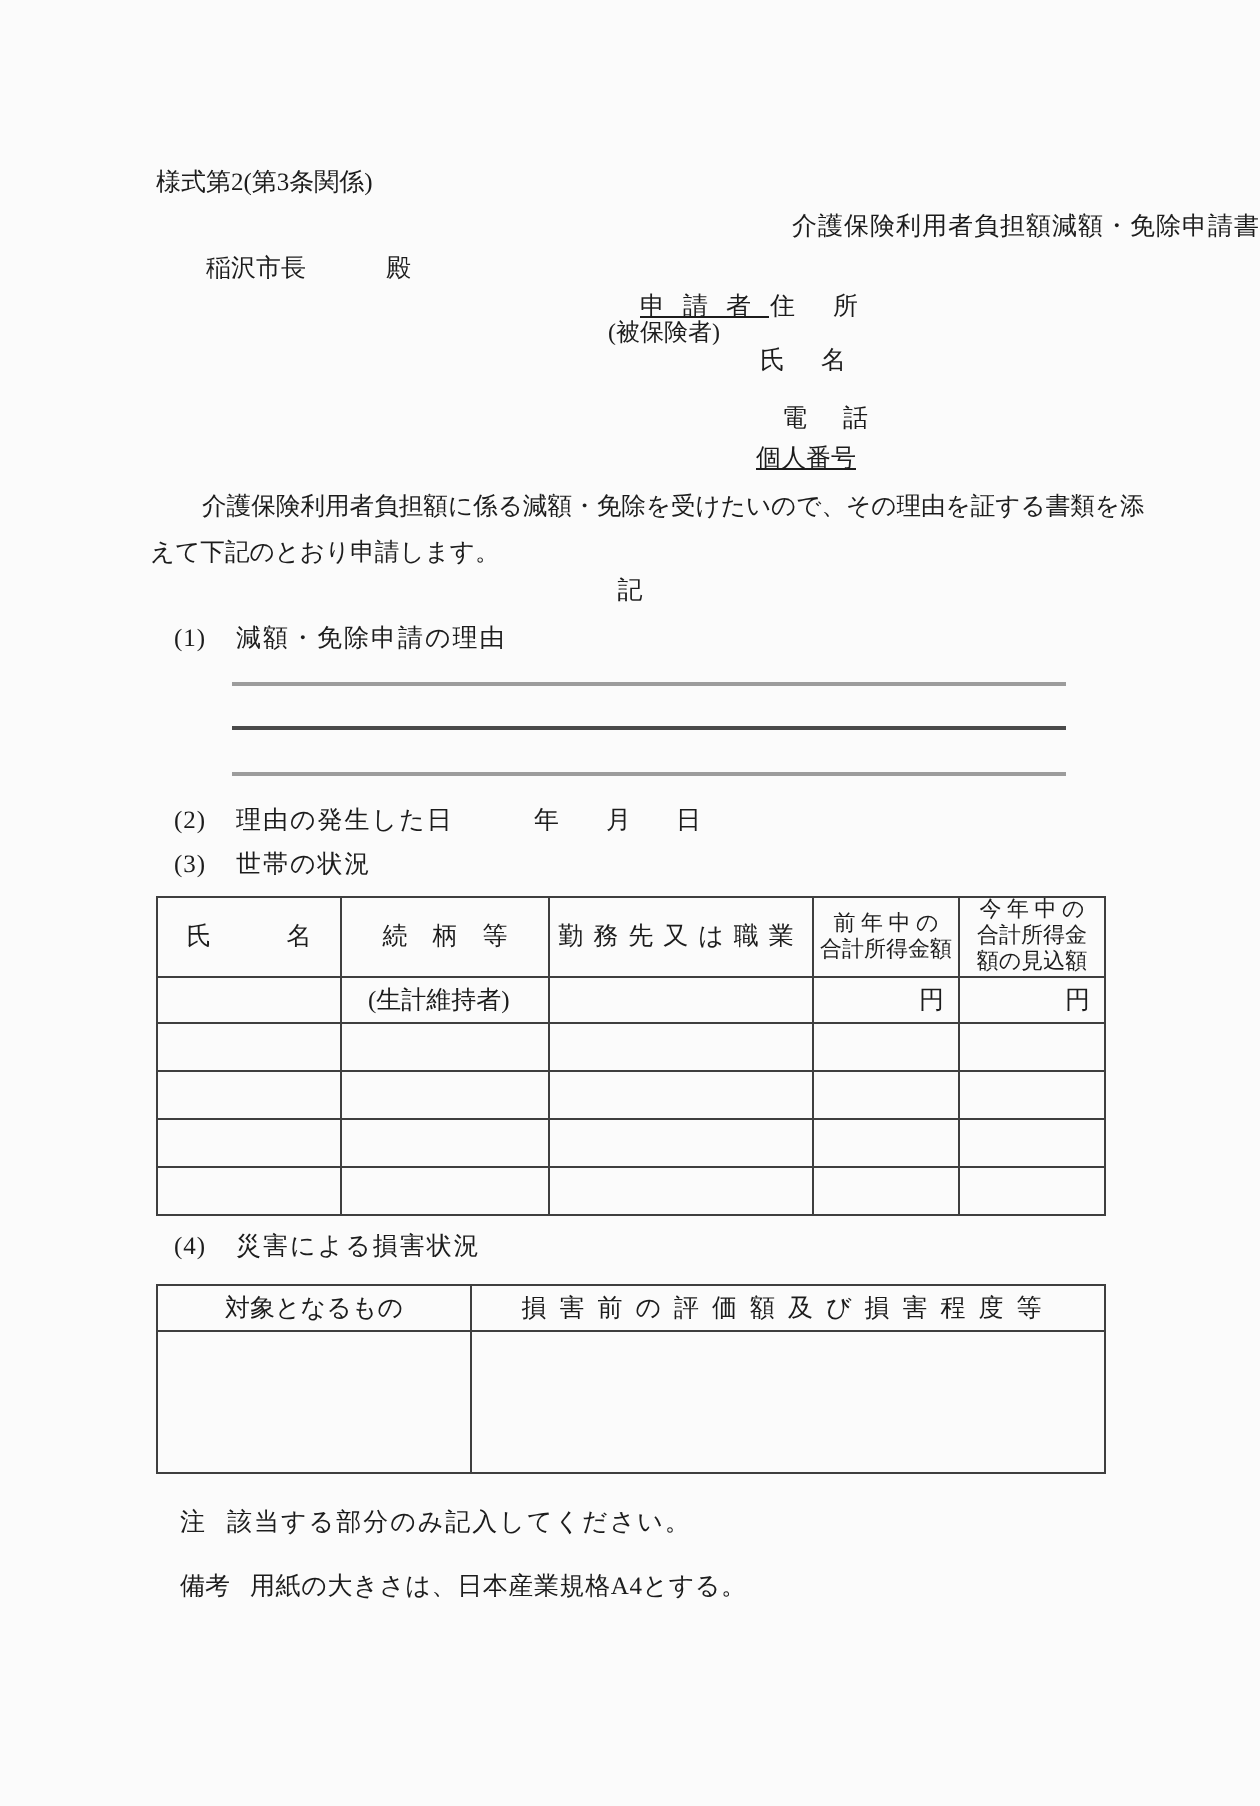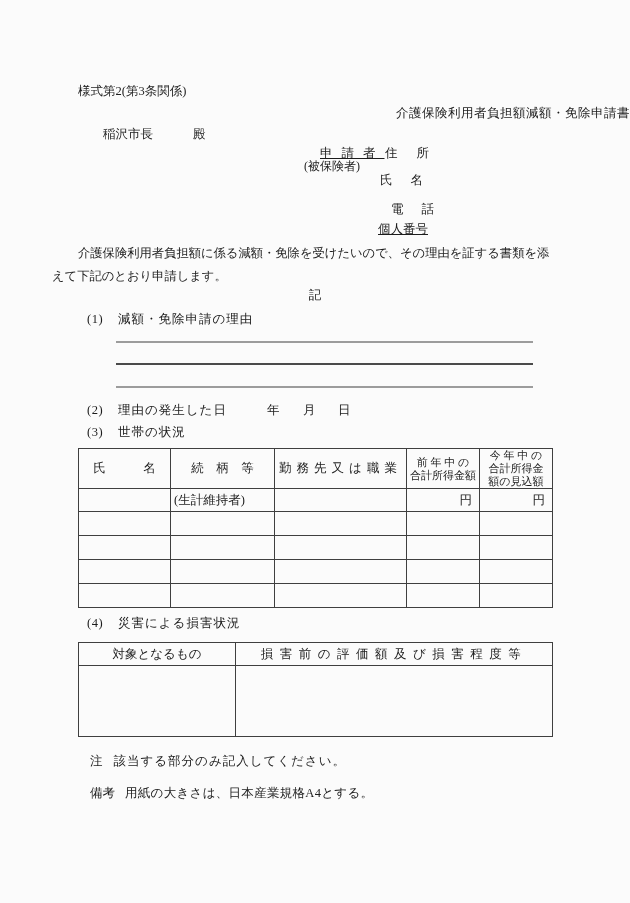--- a/index.html
+++ b/index.html
@@ -20,21 +20,21 @@
   .addressee-row { left: 103px; top: 127px; }
   .honorific { margin-left: 40px; }
 
   .applicant-role { left: 320px; top: 146px; letter-spacing: 9px; text-decoration: underline; }
   .applicant-sub  { left: 304px; top: 159px; font-size: 12px; line-height: 14px; }
   .field-address  { left: 385px; top: 146px; letter-spacing: 19px; }
   .field-name     { left: 380px; top: 173px; letter-spacing: 18px; }
   .field-phone    { left: 367px; top: 202px; letter-spacing: 18px; margin-left: 24px; }
   .field-pnum     { left: 378px; top: 222px; text-decoration: underline; }
 
-  .body-par { left: 52px; top: 242px; width: 492px; font-size: 12.3px; line-height: 23px; }
+  .body-par { left: 75px; top: 242px; width: 492px; font-size: 12.3px; line-height: 23px; }
   .body-par .line { white-space: nowrap; }
   .body-par .line.first { padding-left: 26px; }
 
   .record-mark { left: 0; top: 288px; width: 100%; text-align: center; }
 
   .sec-no { letter-spacing: 0.5px; }
   .sec-title { letter-spacing: 1px; }
   .s1n { left: 87px; top: 312px; } .s1t { left: 118px; top: 312px; }
   .s2n { left: 87px; top: 403px; } .s2t { left: 118px; top: 403px; }
   .s3n { left: 87px; top: 425px; } .s3t { left: 118px; top: 425px; }
@@ -54,21 +54,21 @@
 
   .household { left: 78px; top: 448px; }
   .household table { width: 474px; }
   .household th { text-align: center; vertical-align: middle; }
   .hh-head { height: 38px; }
   .hh-name, .hh-rel { font-size: 12.5px; }
   .hh-work { font-size: 12.5px; letter-spacing: 5px; }
   .hh-inc { font-size: 11px; line-height: 13px; white-space: pre-line; }
   .hh-row1 { height: 23px; }
   .hh-row  { height: 24px; }
-  .hh-rel-cell { font-size: 12.5px; text-align: left; padding-left: 3px; vertical-align: middle; }
+  .hh-rel-cell { font-size: 12.5px; text-align: left; padding-left: 13px; vertical-align: middle; }
   .hh-yen { font-size: 12.5px; text-align: right; padding-right: 7px; vertical-align: bottom; padding-bottom: 2px; }
 
   .damage { left: 78px; top: 642px; }
   .damage table { width: 474px; padding-left: 24px; }
   .damage th { text-align: center; vertical-align: middle; font-size: 12.5px; }
   .dmg-head { height: 23px; }
   .dmg-val-h { letter-spacing: 6.5px; }
   .dmg-body { height: 71px; }
 
   .note-row { left: 90px; top: 754px; }

